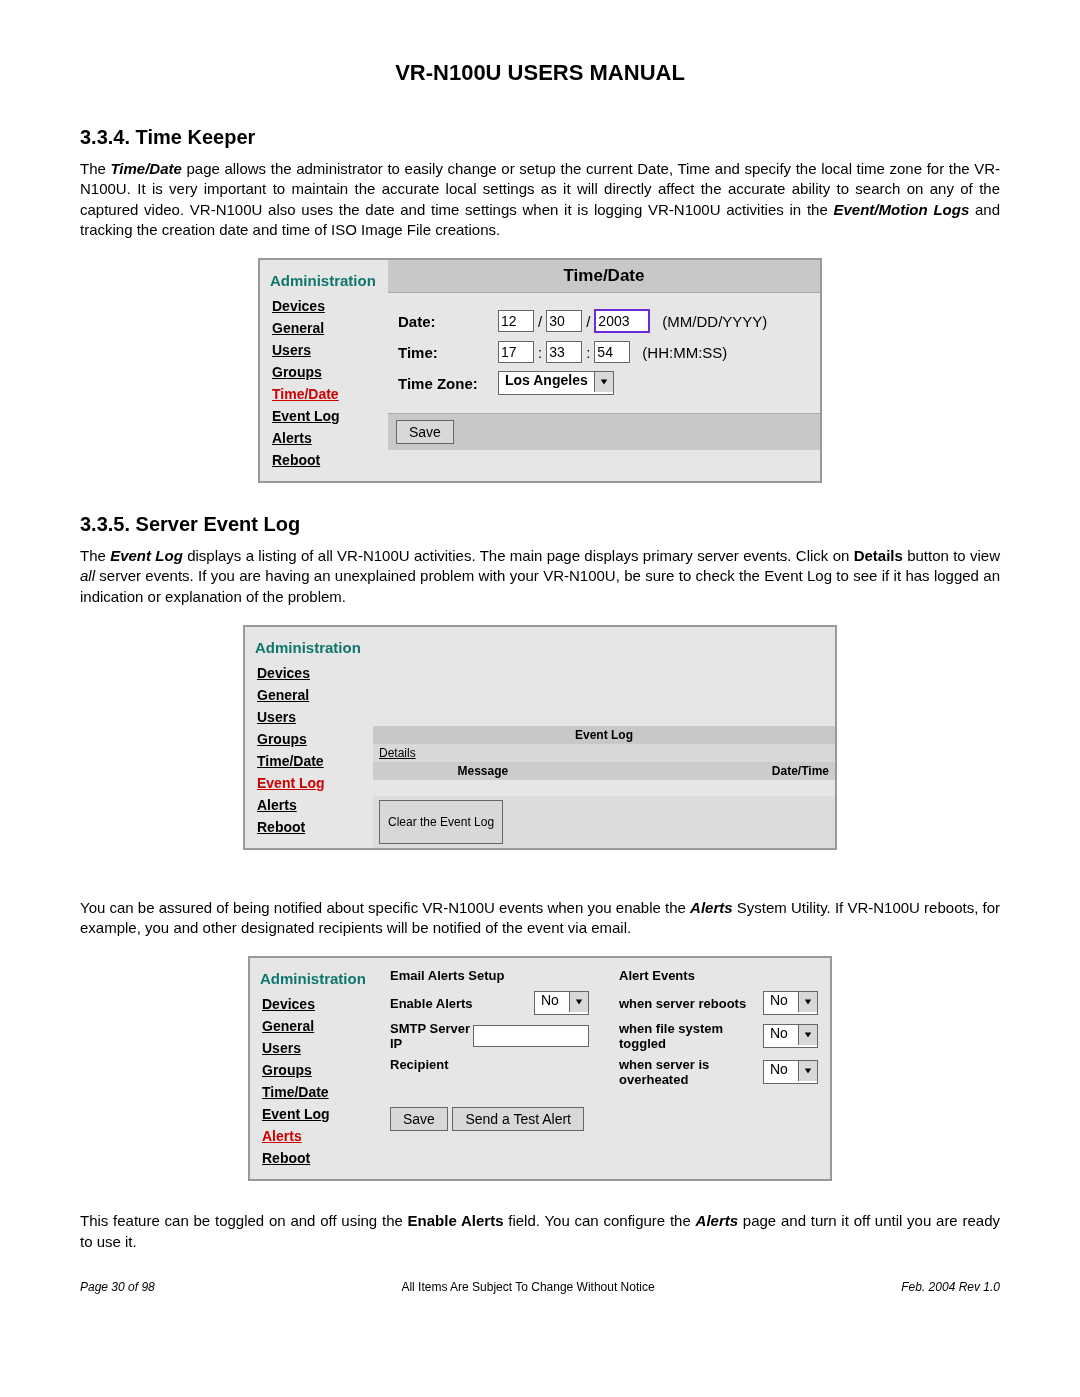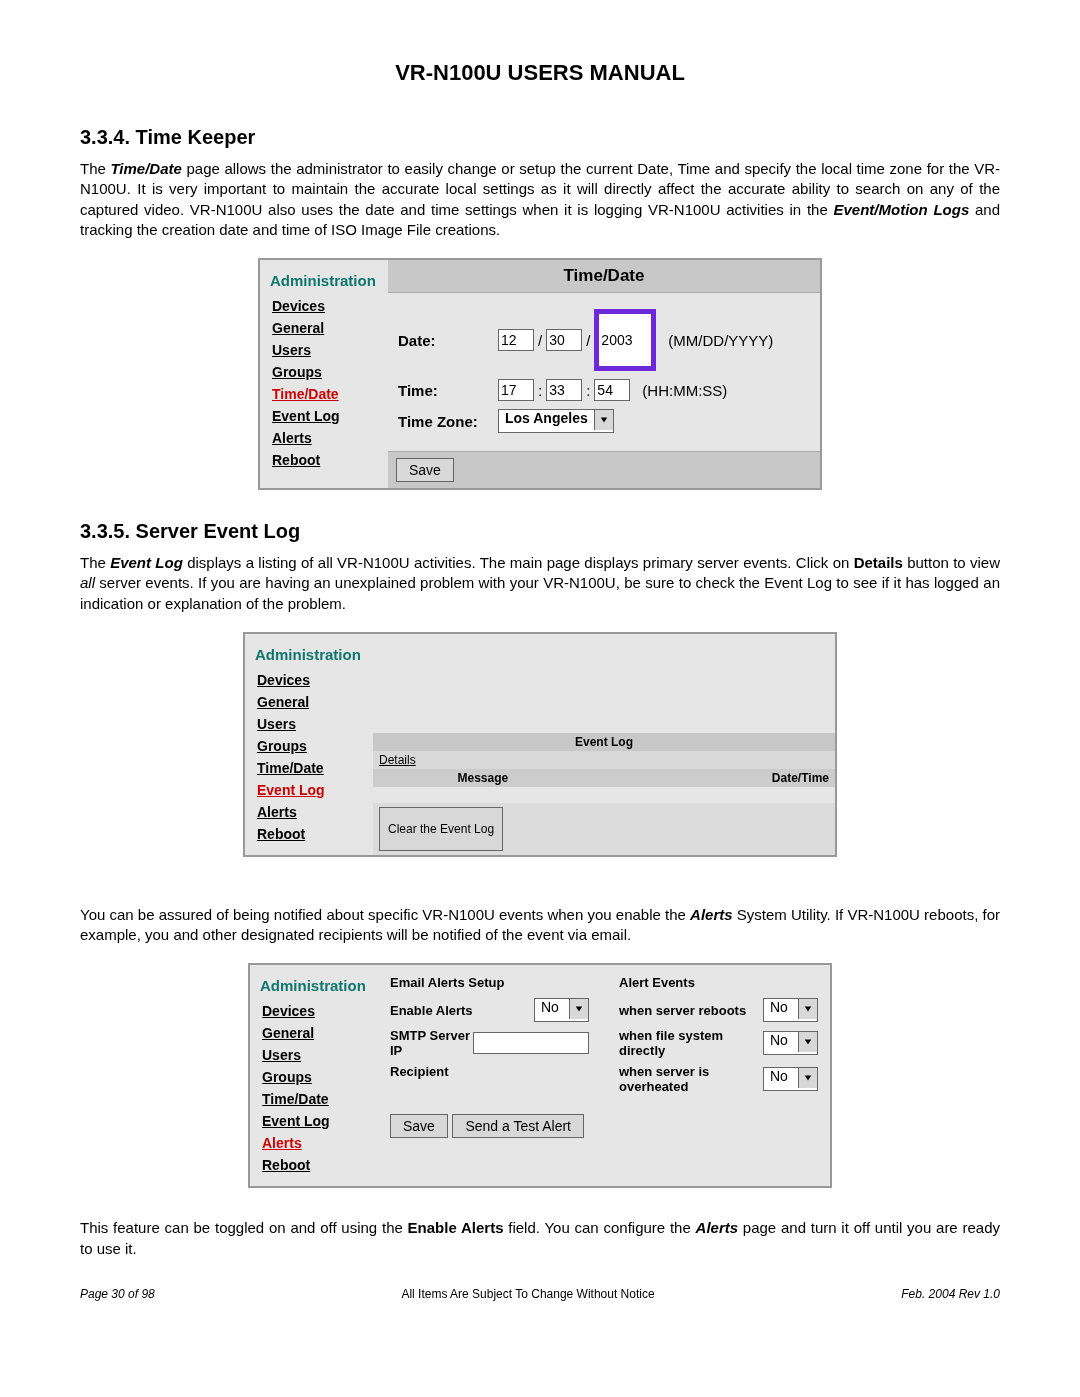--- a/index.html
+++ b/index.html
@@ -124,22 +124,22 @@
     height: 20px;
     font-size: 14px;
     padding: 0 2px;
     border: 1px solid #666;
     background: #fff;
   }
   input.small {
     width: 48px;
     height: 20px;
     font-size: 14px;
-    padding: 16px 2px;
-    border: 5px solid #6d28d9;
+    padding: 0 2px;
+    border: 2px solid #6d28d9;
     background: #fff;
   }
   .select {
     display: inline-flex;
     align-items: flex-start;
     border: 1px solid #666;
     background: #fff;
     height: 22px;
     font-size: 14px;
   }
@@ -374,21 +374,21 @@
               <span class="select small">
                 <span class="sel-val">No</span>
                 <span class="sel-btn">
                     <svg class="tri" viewBox="0 0 10 10">
                       <polygon points="1,2 9,2 5,8" fill="#000"></polygon>
                     </svg>
                   </span>
               </span>
             </div>
             <div class="arow">
-              <span class="albl">when file system directly</span>
+              <span class="albl">when file system toggled</span>
               <span class="select small">
                 <span class="sel-val">No</span>
                 <span class="sel-btn">
                     <svg class="tri" viewBox="0 0 10 10">
                       <polygon points="1,2 9,2 5,8" fill="#000"></polygon>
                     </svg>
                   </span>
               </span>
             </div>
             <div class="arow">

